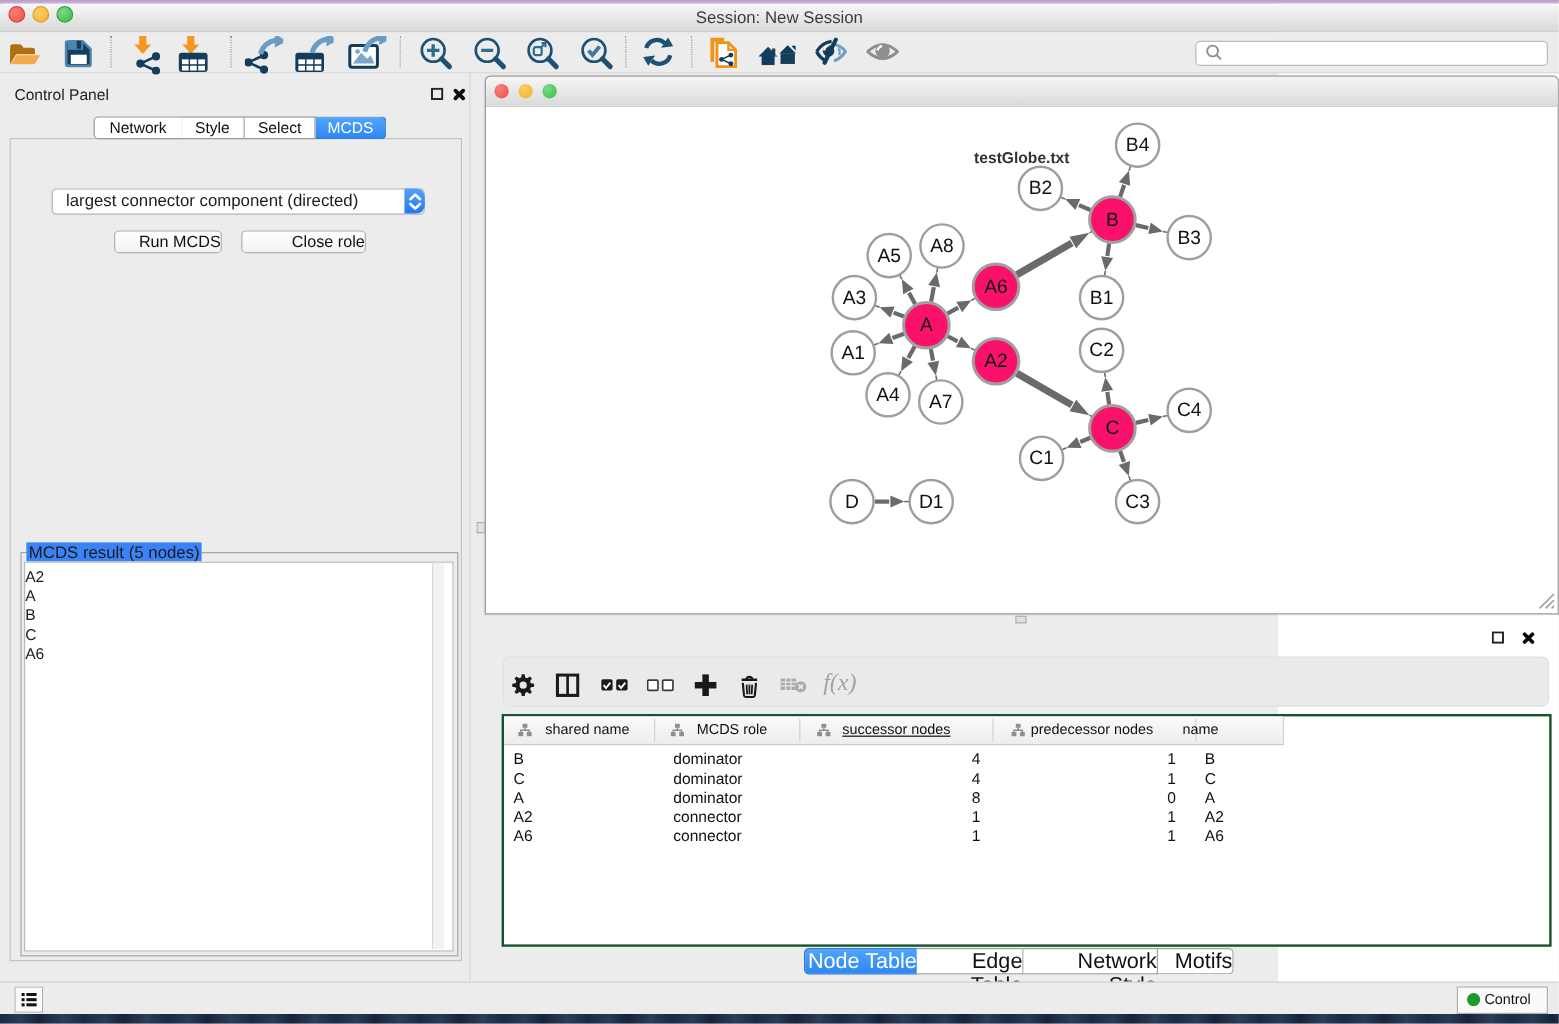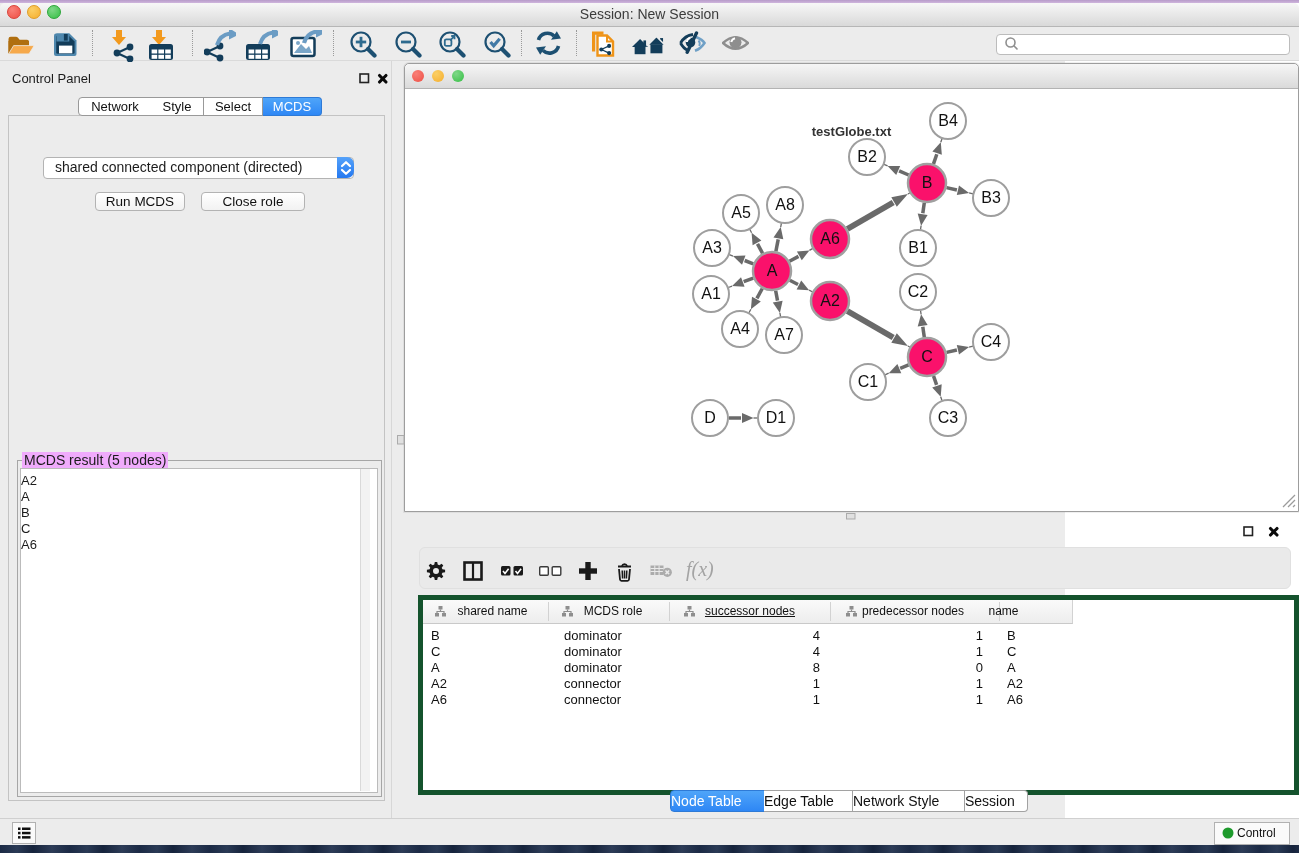--- a/index.html
+++ b/index.html
@@ -14,37 +14,37 @@
 #toolbar{left:0;top:27px;width:1299px;height:33px;background:#ececec;border-bottom:1px solid #dadada;}
 .tsep{position:absolute;top:30px;height:26px;width:0;border-left:1px dotted #9a9a9a;}
 #searchbox{left:996px;top:34px;width:292px;height:19px;background:#fff;border:1px solid #bcbcbc;border-radius:4px;}
 
 #cp-title{left:12px;top:71px;font-size:13px;}
 #cp-body{left:8px;top:115px;width:375px;height:684px;border:1px solid #c3c3c3;background:#ececec;}
 .tab{position:absolute;top:97px;height:17px;line-height:17px;text-align:center;font-size:13px;background:#fff;border:1px solid #999;border-left:none;color:#111;}
 .tabsel{background:linear-gradient(#4fa5f9,#2e87f5);color:#fff;border-color:#2e7ad6;}
 #dd{left:43px;top:157px;width:309px;height:20px;background:#fff;border:1px solid #b3b3b3;border-radius:4px;}
 #ddbtn{left:337px;top:157px;width:17px;height:21px;border-radius:0 7px 7px 0;background:linear-gradient(#55a2fa,#2478f0);}
-.btn{position:absolute;height:17px;line-height:17px;text-align:center;font-size:13.5px;color:#111;background:linear-gradient(#ffffff,#f2f2f2);border:1px solid #b3b3b3;border-radius:4px;}
+.btn{position:absolute;height:17px;line-height:17px;text-align:right;font-size:13.5px;color:#111;background:linear-gradient(#ffffff,#f2f2f2);border:1px solid #b3b3b3;border-radius:4px;}
 #grpbox{left:17px;top:460px;width:363px;height:335px;border:1px solid #a6a6a6;}
-#grplabel{left:22px;top:452px;font-size:14px;background:#f0abfc;padding:0 2px;}
+#grplabel{left:22px;top:452px;font-size:14px;background:#3b82f6;padding:0 2px;}
 #cplist{left:20px;top:468px;width:356px;height:323px;background:#fff;border:1px solid #bbb;}
 #cpscroll{left:360px;top:469px;width:9px;height:322px;background:#f2f2f2;border-left:1px solid #d9d9d9;}
 
 #netwin{left:404px;top:63px;width:893px;height:447px;background:#fff;border:1px solid #9d9d9d;border-radius:5px 5px 0 0;box-shadow:0 0 0 1px rgba(0,0,0,0.06);}
 #nettitle{left:0;top:0;width:893px;height:24px;background:linear-gradient(#f6f6f6,#dadada);border-bottom:1px solid #b3b3b3;border-radius:5px 5px 0 0;}
 
 #tp-title{left:424px;top:525px;font-size:13px;margin-top:42px;}
 #tp-toolbar{left:419px;top:547px;width:870px;height:40px;background:#eaeaea;border:1px solid #e0e0e0;border-radius:6px;}
-#tbl{left:418px;top:595px;width:871px;height:190px;background:#fff;border:5px solid #14532d;}
+#tbl{left:418px;top:595px;width:871px;height:190px;background:#fff;border:2px solid #14532d;}
 #tblhead{left:0;top:0;width:649px;height:23px;background:linear-gradient(#fafafa,#ededed);border-bottom:1px solid #c9c9c9;border-right:1px solid #d2d2d2;}
 .hdiv{position:absolute;top:2px;height:19px;width:0;border-left:1px solid #d2d2d2;}
 .hcell{position:absolute;top:0;height:23px;line-height:23px;text-align:center;font-size:12px;color:#111;}
 .trow{position:absolute;height:16px;line-height:16px;font-size:13px;color:#111;}
-.btab{position:absolute;top:790px;height:20px;line-height:20px;text-align:left;font-size:14px;background:#fff;border:1px solid #a2a2a2;border-left:none;color:#111;}
+.btab{position:absolute;top:790px;height:20px;line-height:20px;text-align:right;font-size:18px;background:#fff;border:1px solid #a2a2a2;border-left:none;color:#111;}
 
 #statusbar{left:0;top:818px;width:1299px;height:27px;background:#ececec;border-top:1px solid #d0d0d0;}
 #memTxt{font-size:12px;color:#111;}
 #botstrip{left:0;top:845px;width:1299px;height:8px;background:repeating-linear-gradient(90deg,#1b2a45 0px,#2a3a55 17px,#16233c 33px,#2d3c57 52px,#1b2a45 70px);}
 </style>
 </head>
 <body>
 <div id="root">
   <div class="abs" id="topstrip"></div>
   <div class="abs" id="titlebar"></div>
@@ -211,21 +211,21 @@
         <line x1="2.5" y1="2.5" x2="9" y2="9"></line>
         <line x1="9" y1="2.5" x2="2.5" y2="9"></line>
       </g>
     </svg>
   <div class="abs" id="cp-body"></div>
   <div class="tab" style="left:78px;width:72px;border-radius:4px 0 0 4px;border-left:1px solid #999;">Network</div>
   <div class="tab" style="left:151px;width:52px;">Style</div>
   <div class="tab" style="left:204px;width:58px;">Select</div>
   <div class="tab tabsel" style="left:263px;width:58px;border-radius:0 4px 4px 0;">MCDS</div>
   <div class="abs" id="dd"></div>
-  <div class="txt" style="left:55px;top:158px;height:19px;line-height:19px;font-size:14px;">shared connected component (directed)</div>
+  <div class="txt" style="left:55px;top:158px;height:19px;line-height:19px;font-size:14px;">largest connector component (directed)</div>
   <div class="abs" id="ddbtn"></div>
   <svg class="abs" style="left:338px;top:159px" width="16" height="18">
       <g fill="none" stroke="#fff" stroke-width="2.2" stroke-linecap="round" stroke-linejoin="round">
         <path d="M4,7 L8,3.2 L12,7"></path>
         <path d="M4,11 L8,14.8 L12,11"></path>
       </g>
     </svg>
   <div class="btn" style="left:95px;top:192px;width:88px;">Run MCDS</div>
   <div class="btn" style="left:201px;top:192px;width:102px;">Close role</div>
   <div class="abs" id="grpbox"></div>
@@ -472,21 +472,21 @@
       <div class="trow" style="left:584px;top:76px;">A2</div>
       <div class="trow" style="left:8px;top:92px;">A6</div>
       <div class="trow" style="left:141px;top:92px;">connector</div>
       <div class="trow" style="left:297px;top:92px;width:100px;text-align:right;">1</div>
       <div class="trow" style="left:460px;top:92px;width:100px;text-align:right;">1</div>
       <div class="trow" style="left:584px;top:92px;">A6</div>
   </div>
   <div class="btab" style="left:670px;width:93px;border-radius:4px 0 0 4px;border-left:1px solid #a2a2a2;background:linear-gradient(#4fa5f9,#2e87f5);color:#fff;border-color:#2e7ad6;">Node Table</div>
   <div class="btab" style="left:764px;width:88px;">Edge Table</div>
   <div class="btab" style="left:853px;width:111px;">Network Style</div>
-  <div class="btab" style="left:965px;width:62px;border-radius:0 4px 4px 0;">Session</div>
+  <div class="btab" style="left:965px;width:62px;border-radius:0 4px 4px 0;">Motifs</div>
 
   <div class="abs" style="left:391px;top:61px;width:1px;height:757px;background:#d7d7d7;"></div>
   <div class="abs" id="statusbar"></div>
   <svg class="abs" style="left:12px;top:822px" width="24" height="22">
       <rect x="0.5" y="0.5" width="23" height="21" fill="#fafafa" stroke="#b1b1b1"></rect>
       <g fill="#111">
         <rect x="6" y="5.5" width="2.5" height="2.5"></rect>
         <rect x="10" y="5.5" width="8.5" height="2.5"></rect>
         <rect x="6" y="9.8" width="2.5" height="2.5"></rect>
         <rect x="10" y="9.8" width="8.5" height="2.5"></rect>

